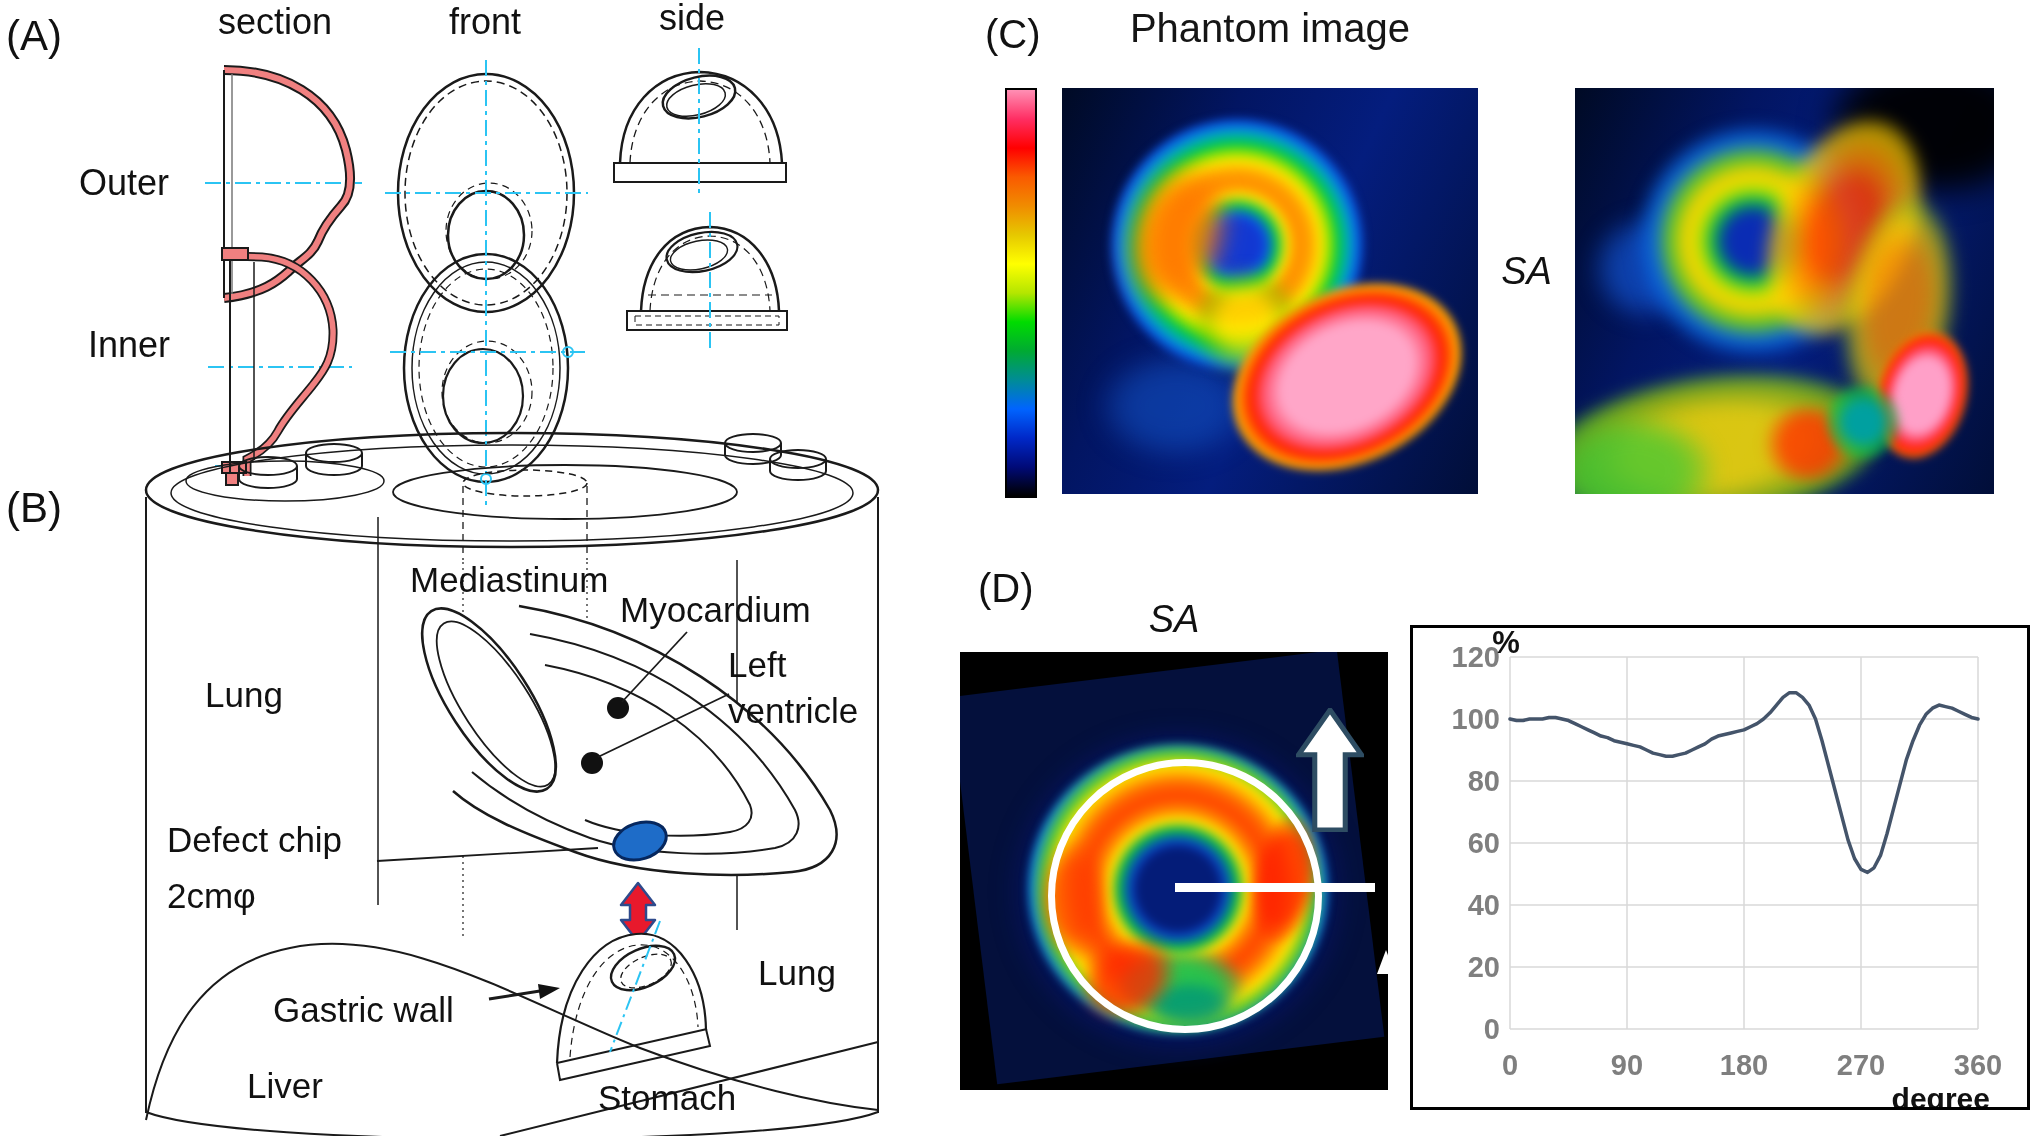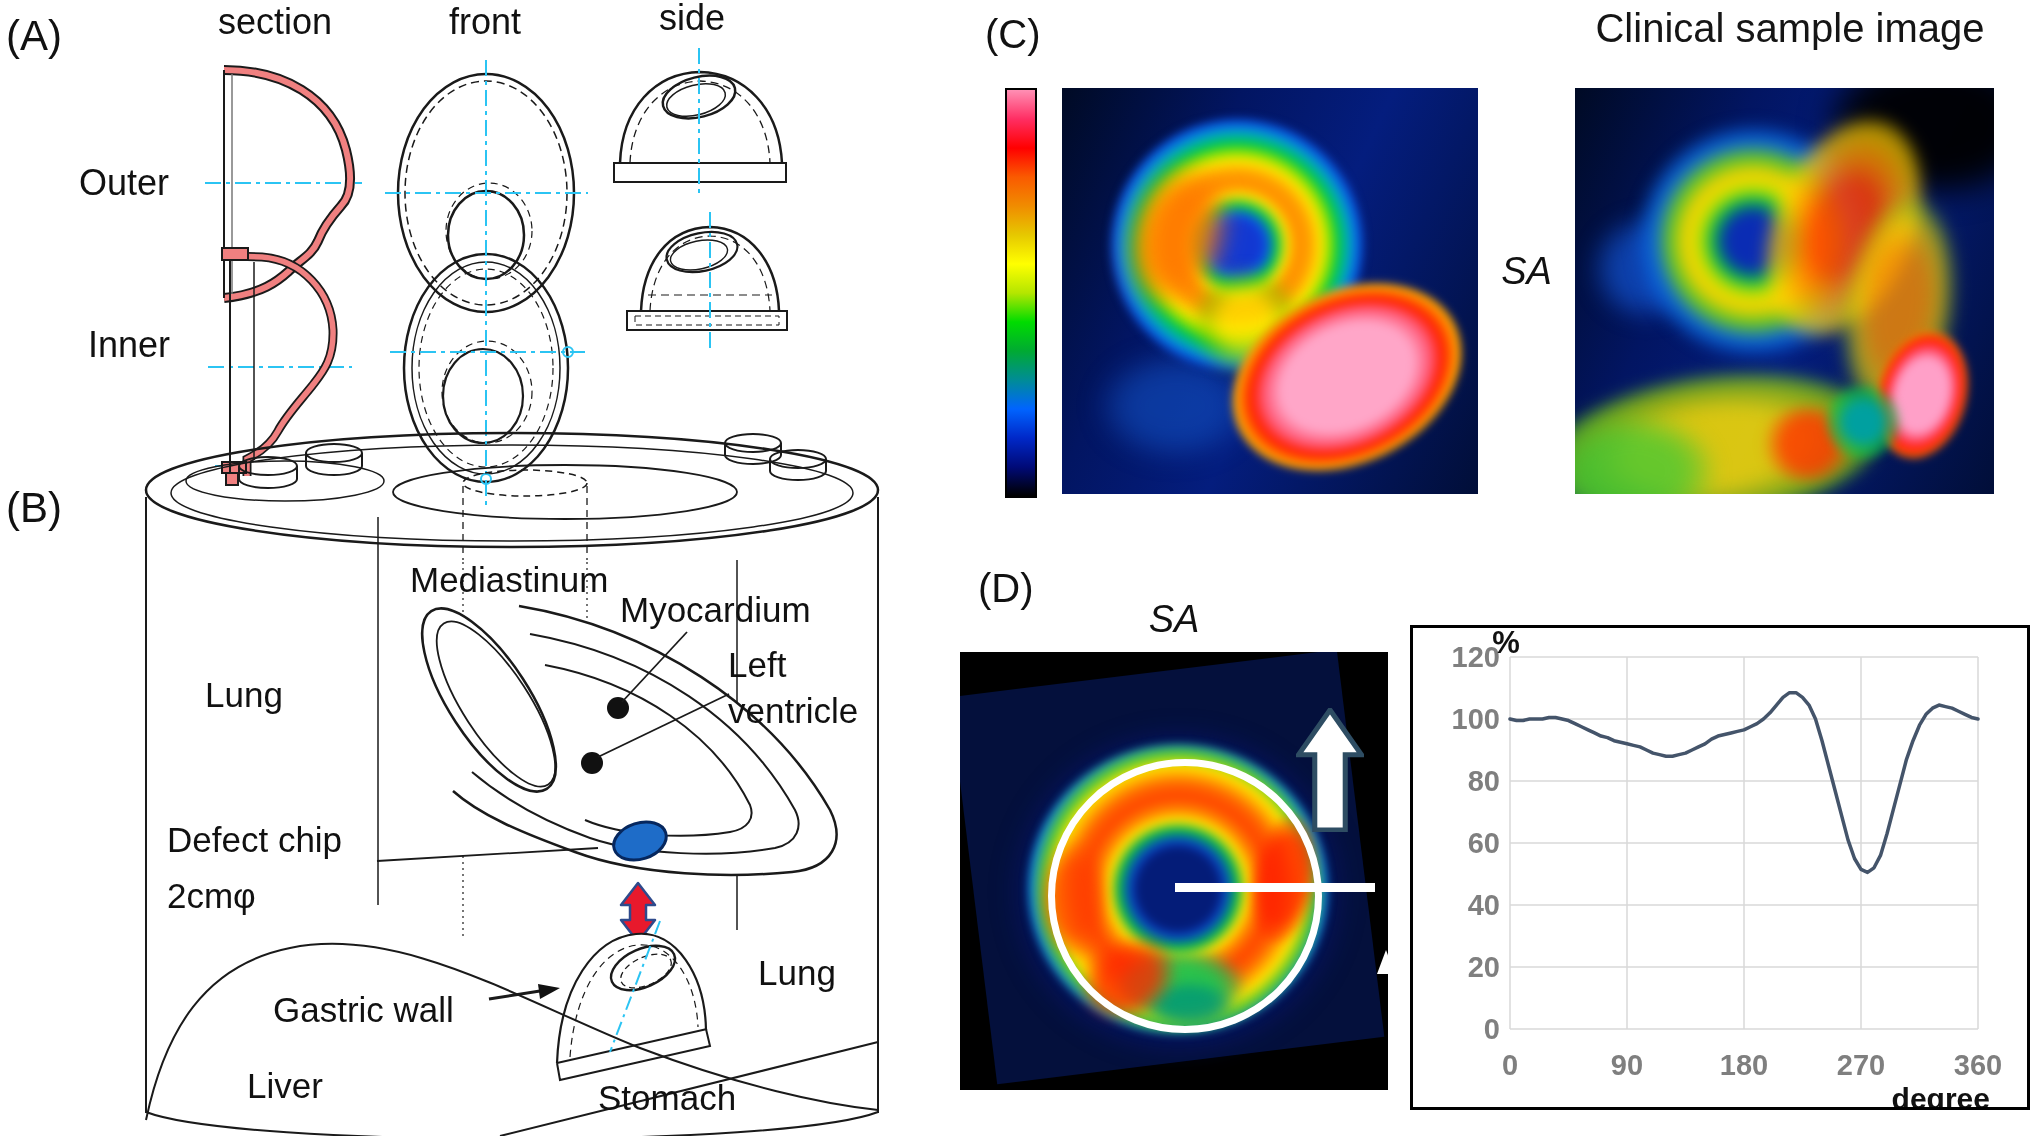--- a/index.html
+++ b/index.html
@@ -230,21 +230,21 @@
     <text x="728" y="723" font-size="35">ventricle</text>
     <text x="167" y="852" font-size="35">Defect chip</text>
     <text x="167" y="908" font-size="35">2cmφ</text>
     <text x="273" y="1022" font-size="35">Gastric wall</text>
     <text x="247" y="1098" font-size="35">Liver</text>
     <text x="598" y="1110" font-size="35">Stomach</text>
     <text x="758" y="985" font-size="35">Lung</text>
   </svg>
 
   <div class="abs panel-letter" style="left:985px;top:12px;">(C)</div>
-  <div class="abs img-title" style="left:1555px;top:6px;width:470px;">Clinical sample image</div>
+  <div class="abs img-title" style="left:1062px;top:6px;width:416px;">Phantom image</div>
 
   <div class="colorbar" style="background: linear-gradient(rgb(255, 143, 180), rgb(255, 46, 99), rgb(255, 0, 0), rgb(250, 90, 0), rgb(240, 140, 0), rgb(230, 200, 0), rgb(255, 255, 0), rgb(180, 230, 0), rgb(0, 220, 0), rgb(0, 170, 50), rgb(0, 140, 150), rgb(0, 100, 255), rgb(0, 40, 200), rgb(0, 10, 120), rgb(0, 0, 0));"></div>
 
   <div class="heat" style="left:1062px;top:88px;width:416px;height:406px;">
     <div class="blob ph-mist"></div>
     <div class="blob ph-ring"></div>
     <div class="blob ph-orange"></div>
     <div class="blob ph-bridge"></div>
     <div class="blob ph-pink"></div>
   </div>

